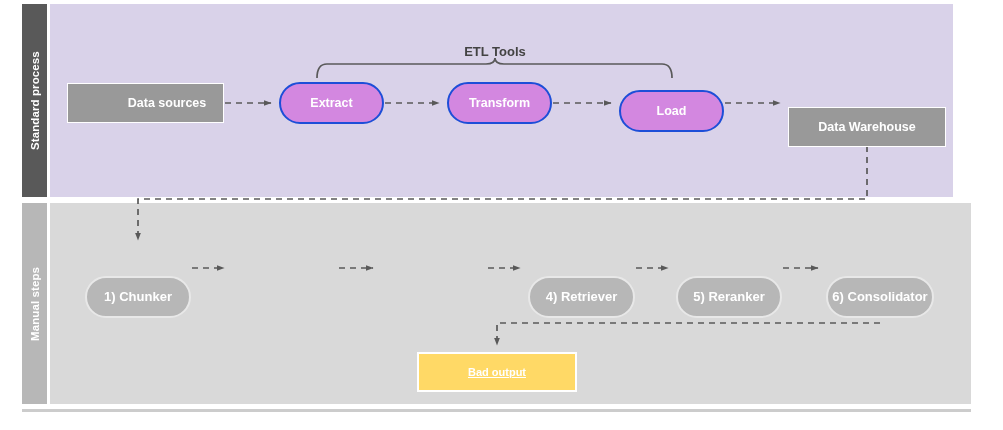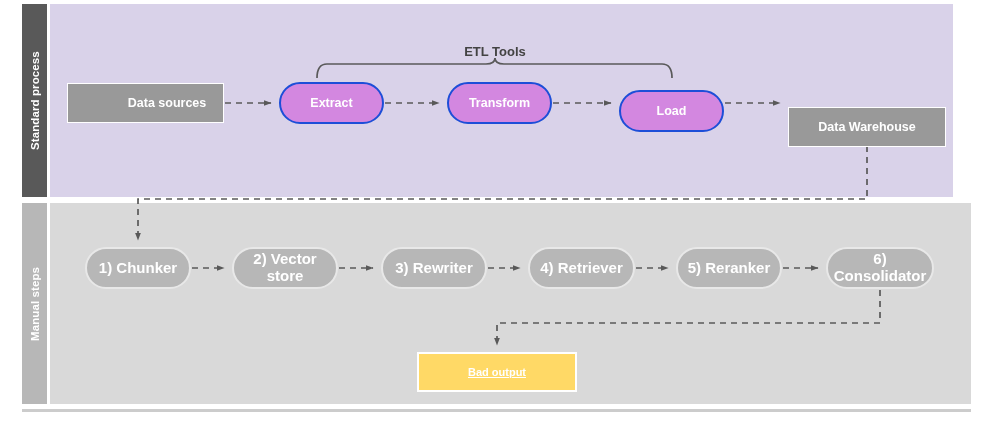--- a/index.html
+++ b/index.html
@@ -33,21 +33,21 @@
   .node{
     position:absolute;
     display:flex;align-items:center;justify-content:center;
     text-align:center;
     color:#ffffff;font-weight:bold;
     box-sizing:border-box;
     line-height:1.12;
   }
   .rect{background:#999999;border:1px solid #ffffff;font-size:12.5px;}
   .pill-purple{background:#d387e0;border:2px solid #1d4ed8;border-radius:999px;font-size:12.5px;}
-  .pill-gray{background:#b7b7b7;border:2px solid #e8e8e8;border-radius:999px;font-size:15px;}
+  .pill-gray{background:#b7b7b7;border:2px solid #e8e8e8;border-radius:999px;font-size:13px;margin-top:29px;}
   .rect-yellow{background:#ffd966;border:2px solid #ffffff;font-size:11px;text-decoration:underline;}
 
   #node-data-sources{left:67px;top:83px;width:157px;height:40px;padding-left:43px;}
   #node-extract{left:279px;top:82px;width:105px;height:42px;}
   #node-transform{left:447px;top:82px;width:105px;height:42px;}
   #node-load{left:619px;top:82px;width:105px;height:42px;margin-top:8px;}
   #node-data-warehouse{left:788px;top:83px;width:158px;height:40px;margin-top:24px;}
 
   #node-chunker{left:85px;top:247px;width:106px;height:42px;}
   #node-vector-store{left:232px;top:247px;width:106px;height:42px;}
@@ -117,26 +117,20 @@
   <div class="node pill-purple" id="node-load">
     <span>Load</span>
   </div>
   <div class="node rect" id="node-data-warehouse">
     <span>Data Warehouse</span>
   </div>
 
   <div class="node pill-gray" id="node-chunker">
     <span>1) Chunker</span>
   </div>
-  <div class="node pill-gray" id="node-vector-store">
-    <span>2) Vector store</span>
-  </div>
-  <div class="node pill-gray" id="node-rewriter">
-    <span>3) Rewriter</span>
-  </div>
   <div class="node pill-gray" id="node-retriever">
     <span>4) Retriever</span>
   </div>
   <div class="node pill-gray" id="node-reranker">
     <span>5) Reranker</span>
   </div>
   <div class="node pill-gray" id="node-consolidator">
     <span>6) Consolidator</span>
   </div>
 

